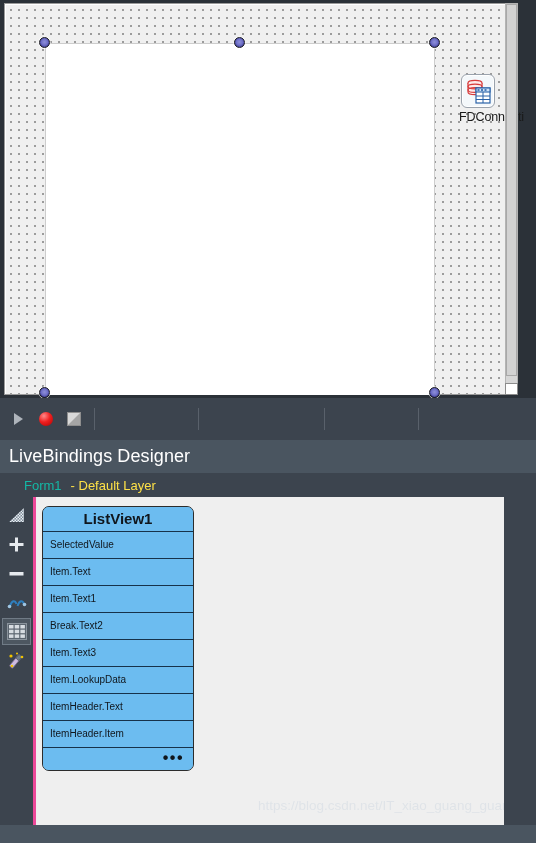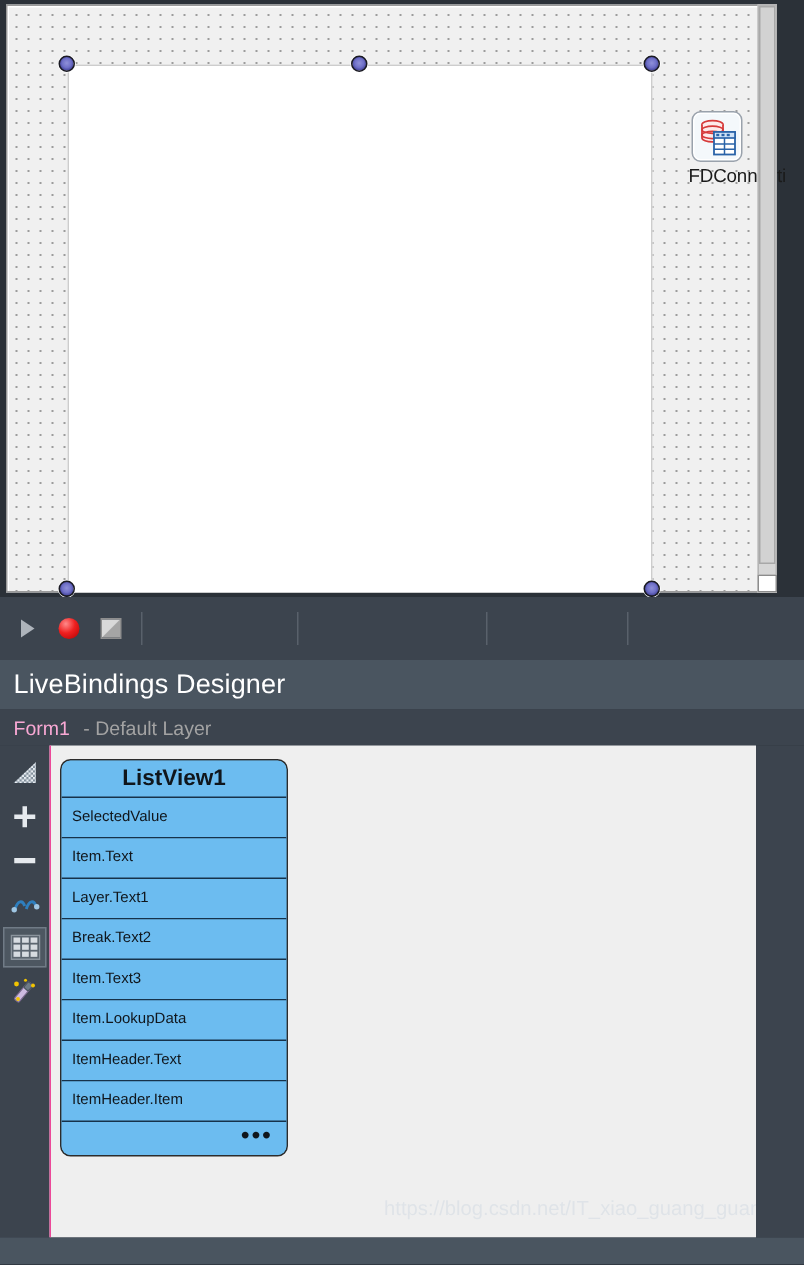--- a/index.html
+++ b/index.html
@@ -114,22 +114,22 @@
   #panel-title-text {
     margin-left:9px; color:#ffffff; font-size:18px; letter-spacing:0.1px;
   }
 
   
   #breadcrumb {
     position:absolute; left:0; top:473px; width:536px; height:24px;
     background:#3c444e;
     display:flex; align-items:center;
   }
-  #breadcrumb-form { margin-left:9px; color:#f9a8d4; font-size:13px; }
-  #breadcrumb-layer { margin-left:9px; color:#a3a3a3; font-size:13px; }
+  #breadcrumb-form { margin-left:24px; color:#14b8a6; font-size:13px; }
+  #breadcrumb-layer { margin-left:9px; color:#fde047; font-size:13px; }
 
   
   #lb-body {
     position:absolute; left:0; top:497px; width:536px; height:328px;
     background:#3c444e;
   }
   #lb-sidebar {
     position:absolute; left:0; top:0; width:33px; height:328px;
     background:#3c444e;
     display:flex; flex-direction:column; align-items:center;
@@ -140,21 +140,21 @@
     display:flex; align-items:center; justify-content:center;
     margin-bottom:2px;
   }
   .side-btn.selected {
     background:#4d5761;
     border:1px solid #707b86;
   }
   #lb-canvas {
     position:absolute; left:33px; top:0; width:471px; height:328px;
     background:#efefef;
-    border-left:1px solid #ec4899;
+    border-left:3px solid #ec4899;
     overflow:hidden;
   }
 
   
   #listview-box {
     position:absolute; left:6px; top:9px; width:152px;
     background:#6cbcf0;
     border:1.5px solid #2c2c2c;
     border-radius:7px;
     overflow:hidden;
@@ -341,21 +341,21 @@
     </div>
 
   </div>
 
   <div id="lb-canvas">
 
     <div id="listview-box">
       <div class="lv-row lv-header">ListView1</div>
       <div class="lv-row">SelectedValue</div>
       <div class="lv-row">Item.Text</div>
-      <div class="lv-row">Layer.Text1</div>
+      <div class="lv-row">Item.Text1</div>
       <div class="lv-row">Break.Text2</div>
       <div class="lv-row">Item.Text3</div>
       <div class="lv-row">Item.LookupData</div>
       <div class="lv-row">ItemHeader.Text</div>
       <div class="lv-row">ItemHeader.Item</div>
       <div class="lv-row lv-more">•••</div>
     </div>
 
     <div id="watermark">https://blog.csdn.net/IT_xiao_guang_guang</div>
   </div>

